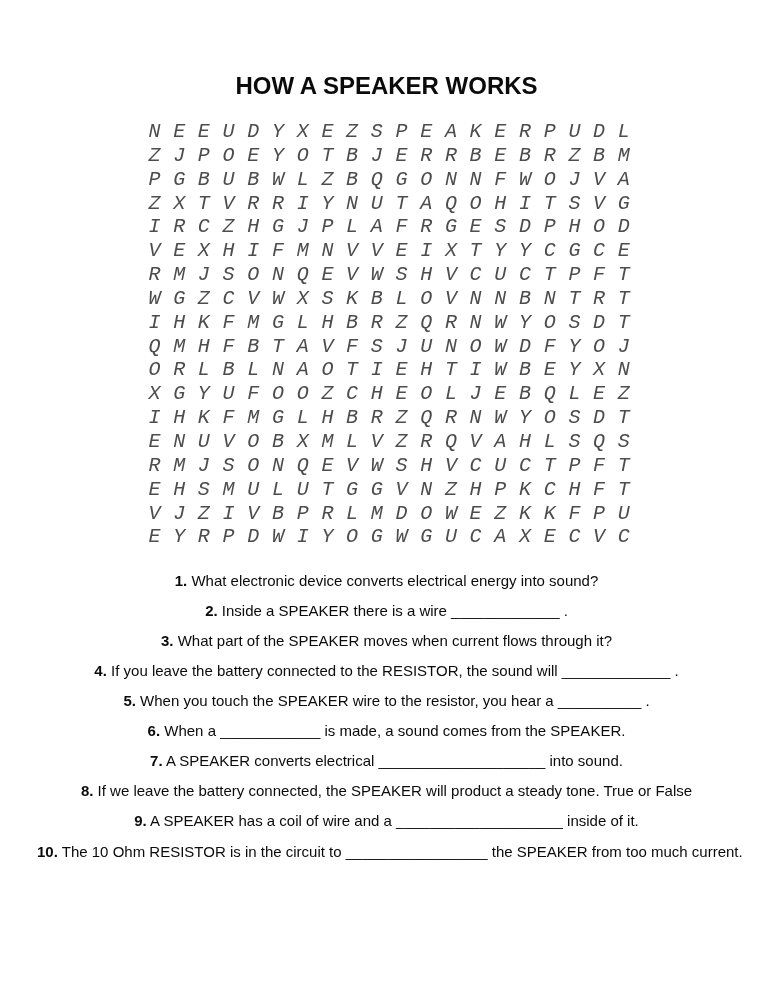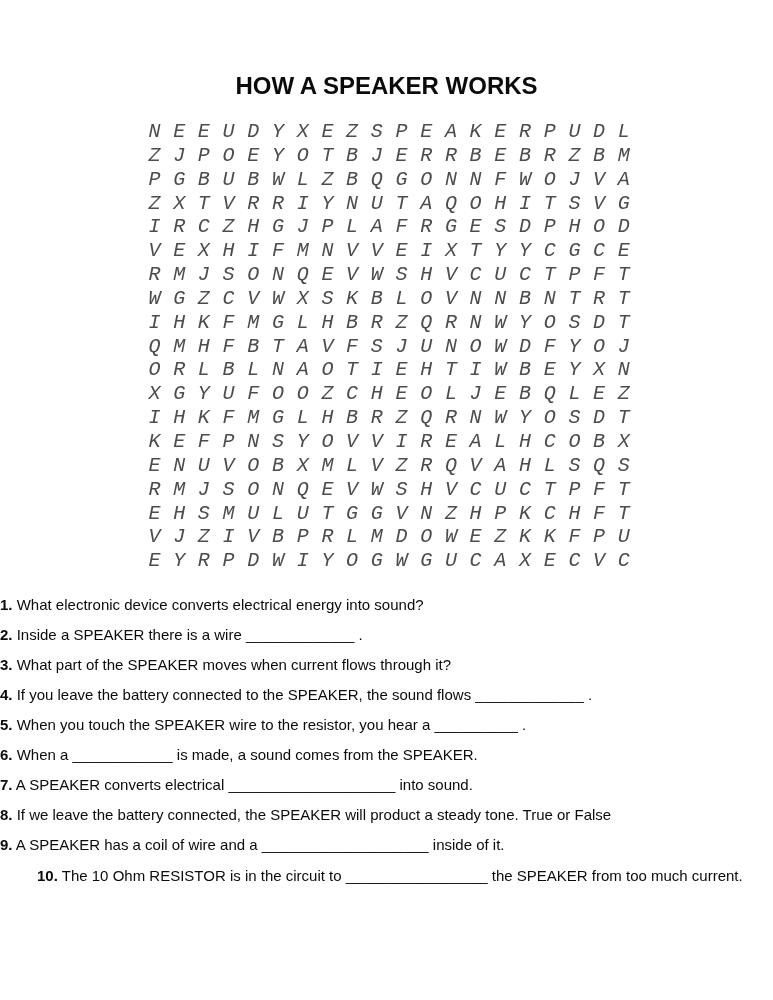--- a/index.html
+++ b/index.html
@@ -39,21 +39,21 @@
     padding-left: 18px; 
     white-space: nowrap;
     font-style: italic;
   }
   .questions {
     margin-top: 17px;
     font-size: 15px;
     color: #0b0b0b;
   }
   .q {
-    text-align: left;
+    text-align: center;
     line-height: 30px;
     white-space: nowrap;
   }
   .q .qn { font-weight: bold; }
   .q10 {
     text-align: left;
     white-space: normal;
     line-height: 23px;
     padding: 4px 20px 0 68px;
     text-indent: -31px;
@@ -73,33 +73,32 @@
     <div class="grid-row">ZXTVRRIYNUTAQOHITSVG</div>
     <div class="grid-row">IRCZHGJPLAFRGESDPHOD</div>
     <div class="grid-row">VEXHIFMNVVEIXTYYCGCE</div>
     <div class="grid-row">RMJSONQEVWSHVCUCTPFT</div>
     <div class="grid-row">WGZCVWXSKBLOVNNBNTRT</div>
     <div class="grid-row">IHKFMGLHBRZQRNWYOSDT</div>
     <div class="grid-row">QMHFBTAVFSJUNOWDFYOJ</div>
     <div class="grid-row">ORLBLNAOTIEHTIWBEYXN</div>
     <div class="grid-row">XGYUFOOZCHEOLJEBQLEZ</div>
     <div class="grid-row">IHKFMGLHBRZQRNWYOSDT</div>
-    <div class="grid-row">KEFPNSYOVVIREALHCOBX</div>
     <div class="grid-row">ENUVOBXMLVZRQVAHLSQS</div>
     <div class="grid-row">RMJSONQEVWSHVCUCTPFT</div>
     <div class="grid-row">EHSMULUTGGVNZHPKCHFT</div>
     <div class="grid-row">VJZIVBPRLMDOWEZKKFPU</div>
     <div class="grid-row">EYRPDWIYOGWGUCAXECVC</div>
   </div>
 
   <div class="questions">
     <div class="q"><span class="qn">1.</span> <span>What electronic device converts electrical energy into sound?</span></div>
     <div class="q"><span class="qn">2.</span> <span>Inside a SPEAKER there is a wire _____________ .</span></div>
     <div class="q"><span class="qn">3.</span> <span>What part of the SPEAKER moves when current flows through it?</span></div>
-    <div class="q"><span class="qn">4.</span> <span>If you leave the battery connected to the SPEAKER, the sound flows _____________ .</span></div>
+    <div class="q"><span class="qn">4.</span> <span>If you leave the battery connected to the RESISTOR, the sound will _____________ .</span></div>
     <div class="q"><span class="qn">5.</span> <span>When you touch the SPEAKER wire to the resistor, you hear a __________ .</span></div>
     <div class="q"><span class="qn">6.</span> <span>When a ____________ is made, a sound comes from the SPEAKER.</span></div>
     <div class="q"><span class="qn">7.</span> <span>A SPEAKER converts electrical ____________________ into sound.</span></div>
     <div class="q"><span class="qn">8.</span> <span>If we leave the battery connected, the SPEAKER will product a steady tone. True or False</span></div>
     <div class="q"><span class="qn">9.</span> <span>A SPEAKER has a coil of wire and a ____________________ inside of it.</span></div>
     <div class="q q10"><span class="qn">10.</span> <span>The 10 Ohm RESISTOR is in the circuit to _________________ the SPEAKER from too much current.</span></div>
   </div>
 
 </div>
 

